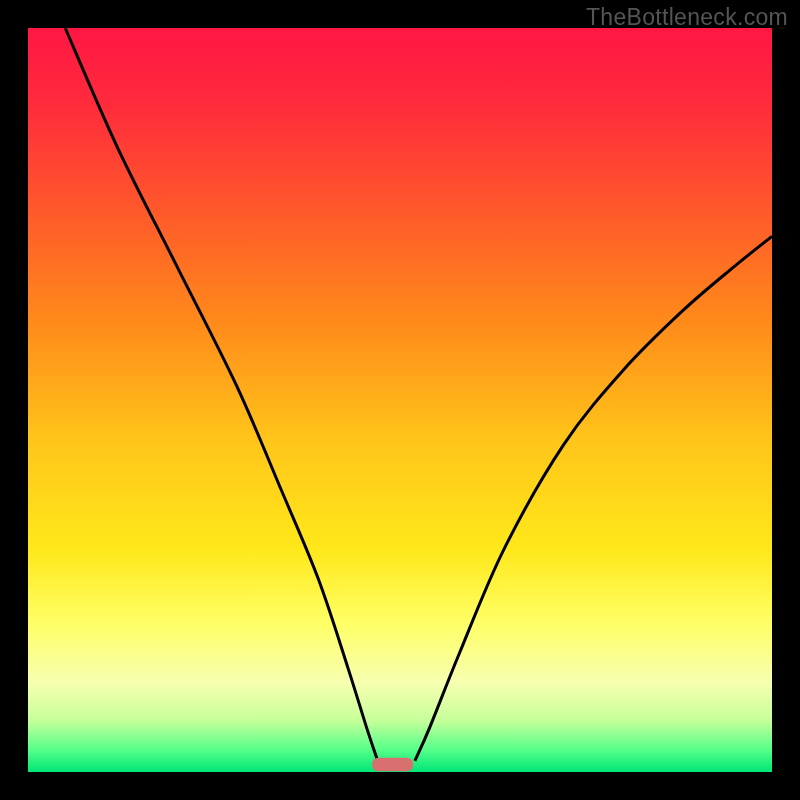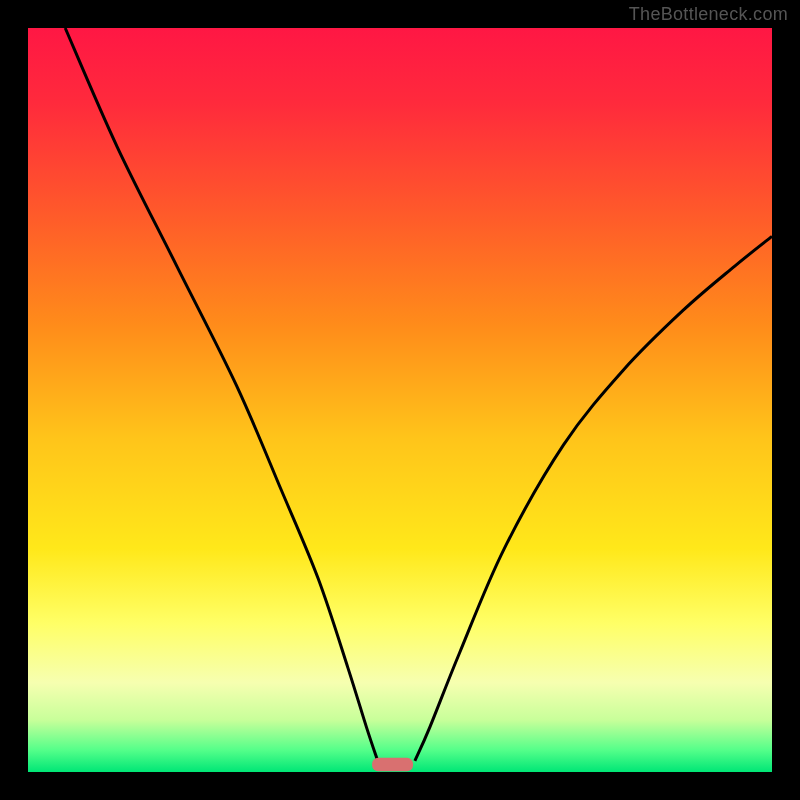--- a/index.html
+++ b/index.html
@@ -16,21 +16,21 @@
     top: 0;
     left: 0;
     width: 800px;
     height: 800px;
   }
   .watermark {
     position: absolute;
     top: 4px;
     right: 12px;
     color: #555;
-    font-size: 18px;
+    font-size: 23px;
     font-weight: 500;
     letter-spacing: 0.3px;
   }
 </style>
 </head>
 <body>
 
 <svg class="frame" viewBox="0 0 800 800">
   <defs>
     <linearGradient id="bg-grad" x1="0" y1="0" x2="0" y2="1">

